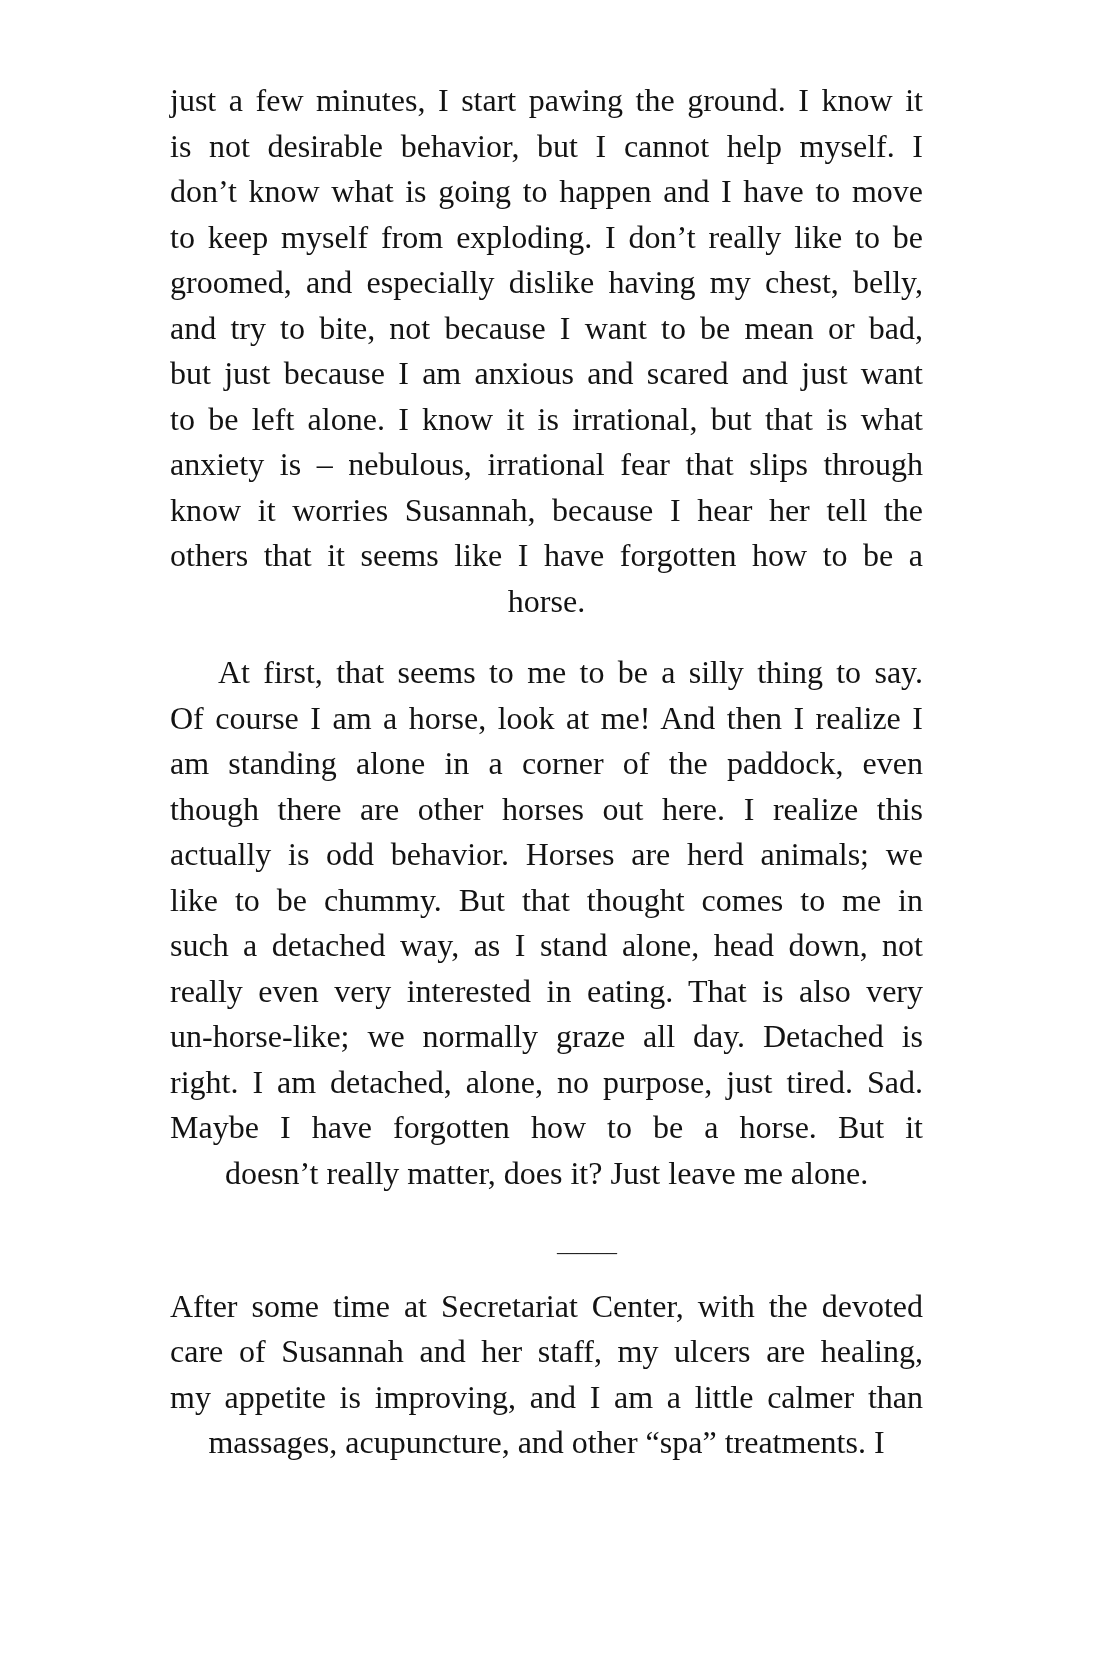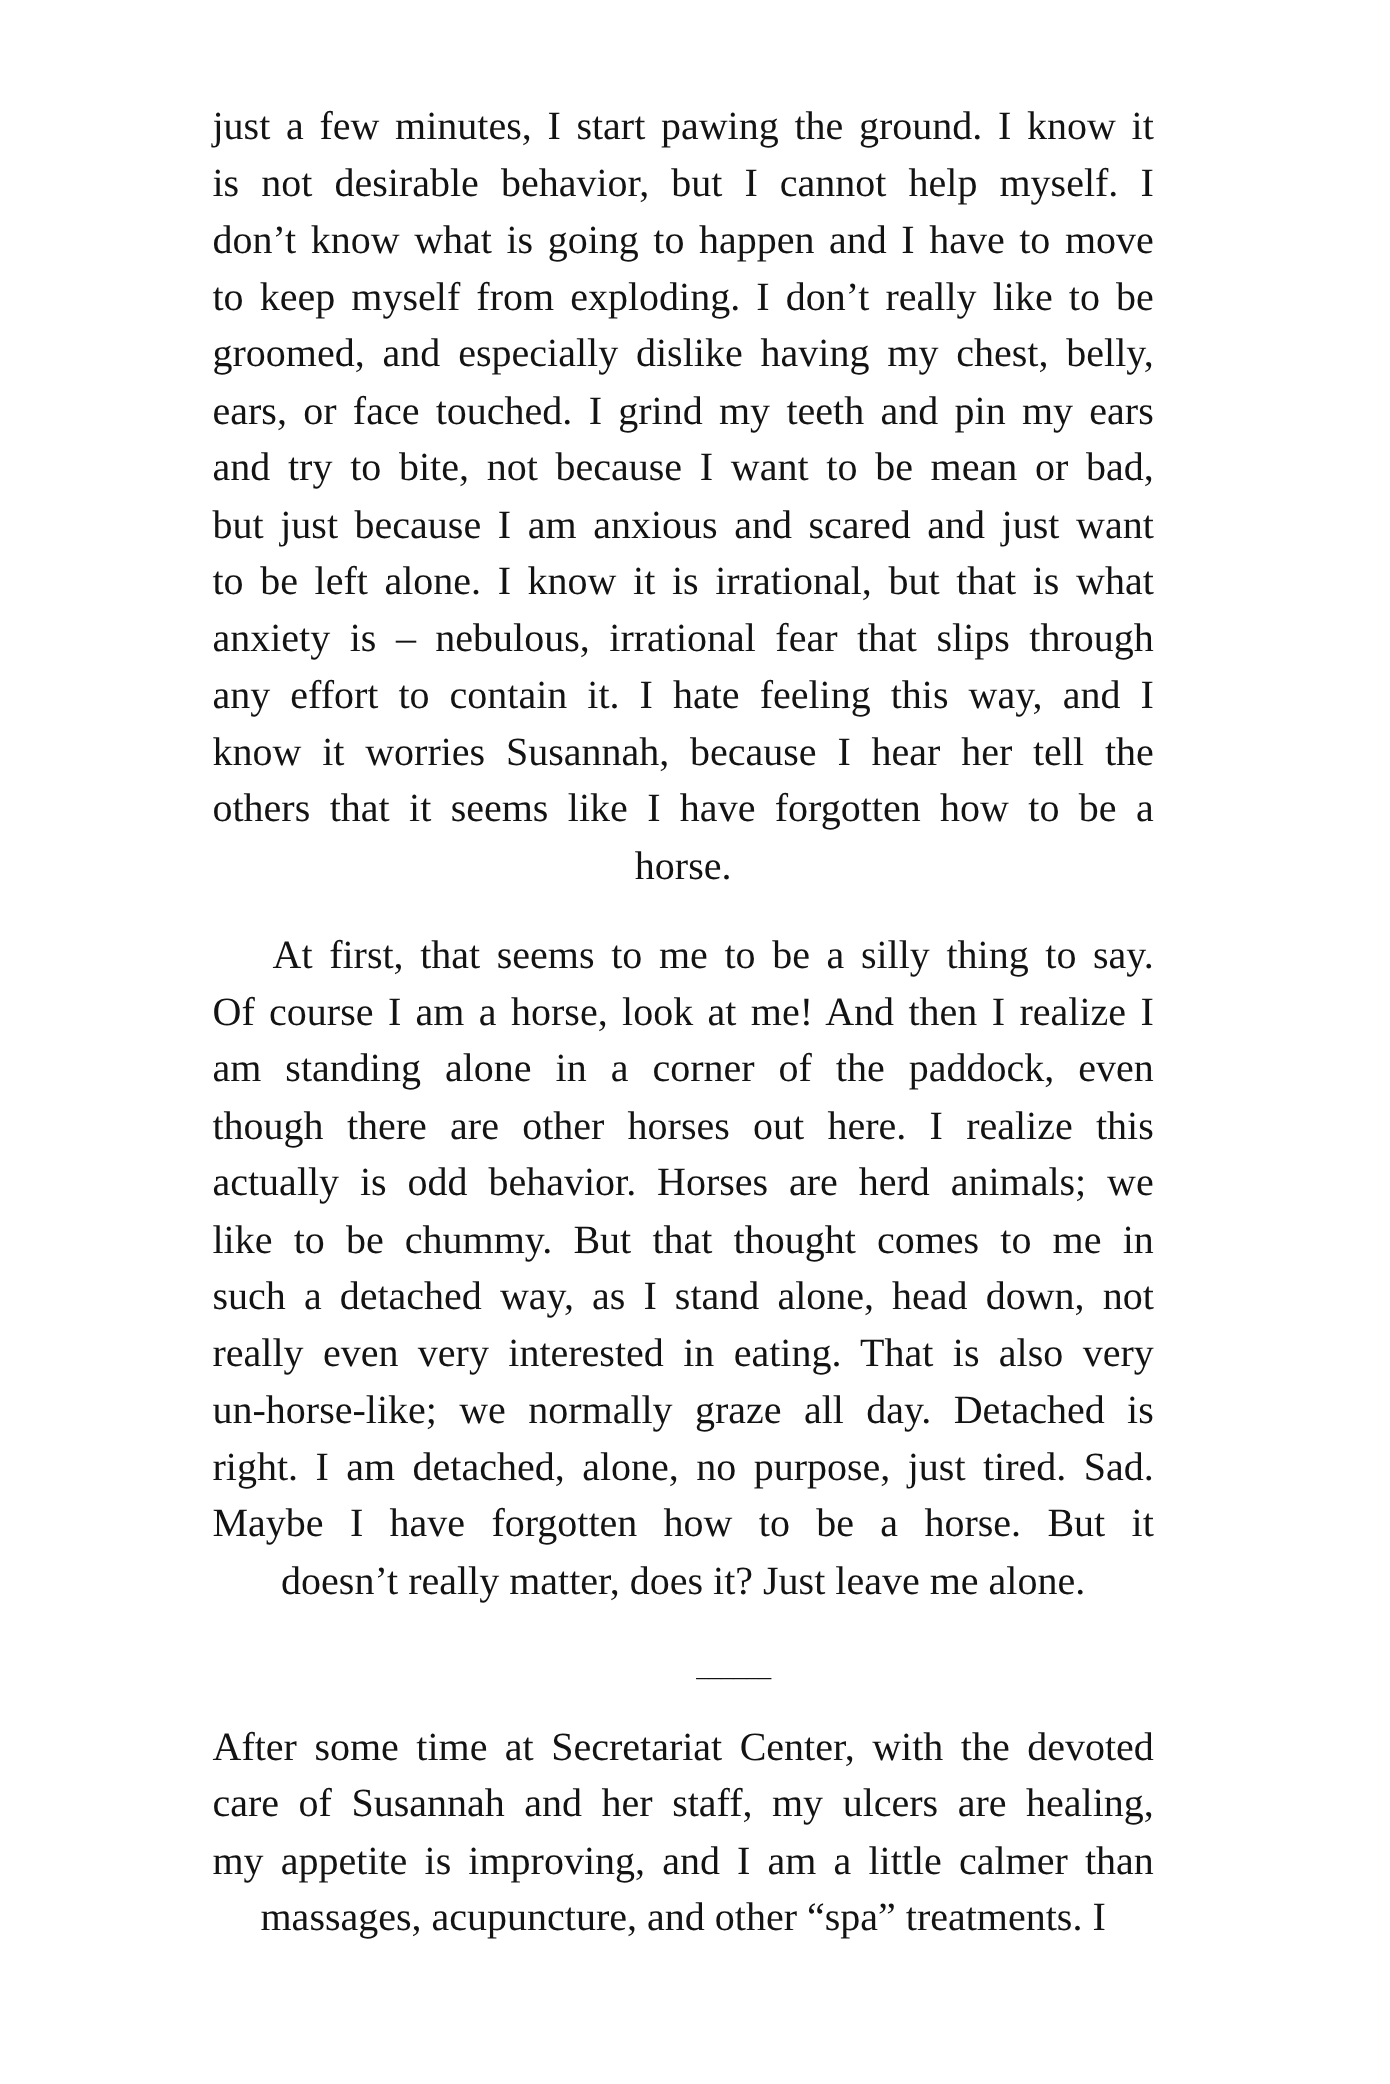--- a/index.html
+++ b/index.html
@@ -55,26 +55,24 @@
 <body>
 
 <div class="page">
   <div class="text-column">
       <div class="paragraph">
         <div class="line just">just a few minutes, I start pawing the ground. I know it</div>
         <div class="line just">is not desirable behavior, but I cannot help myself. I</div>
         <div class="line just">don’t know what is going to happen and I have to move</div>
         <div class="line just">to keep myself from exploding. I don’t really like to be</div>
         <div class="line just">groomed, and especially dislike having my chest, belly,</div>
-        <div class="line just">ears, or face touched. I grind my teeth and pin my ears</div>
         <div class="line just">and try to bite, not because I want to be mean or bad,</div>
         <div class="line just">but just because I am anxious and scared and just want</div>
         <div class="line just">to be left alone. I know it is irrational, but that is what</div>
         <div class="line just">anxiety is – nebulous, irrational fear that slips through</div>
-        <div class="line just">any effort to contain it. I hate feeling this way, and I</div>
         <div class="line just">know it worries Susannah, because I hear her tell the</div>
         <div class="line just">others that it seems like I have forgotten how to be a</div>
         <div class="line">horse.</div>
       </div>
       <div class="paragraph">
         <div class="line just indent">At first, that seems to me to be a silly thing to say.</div>
         <div class="line just">Of course I am a horse, look at me! And then I realize I</div>
         <div class="line just">am standing alone in a corner of the paddock, even</div>
         <div class="line just">though there are other horses out here. I realize this</div>
         <div class="line just">actually is odd behavior. Horses are herd animals; we</div>

